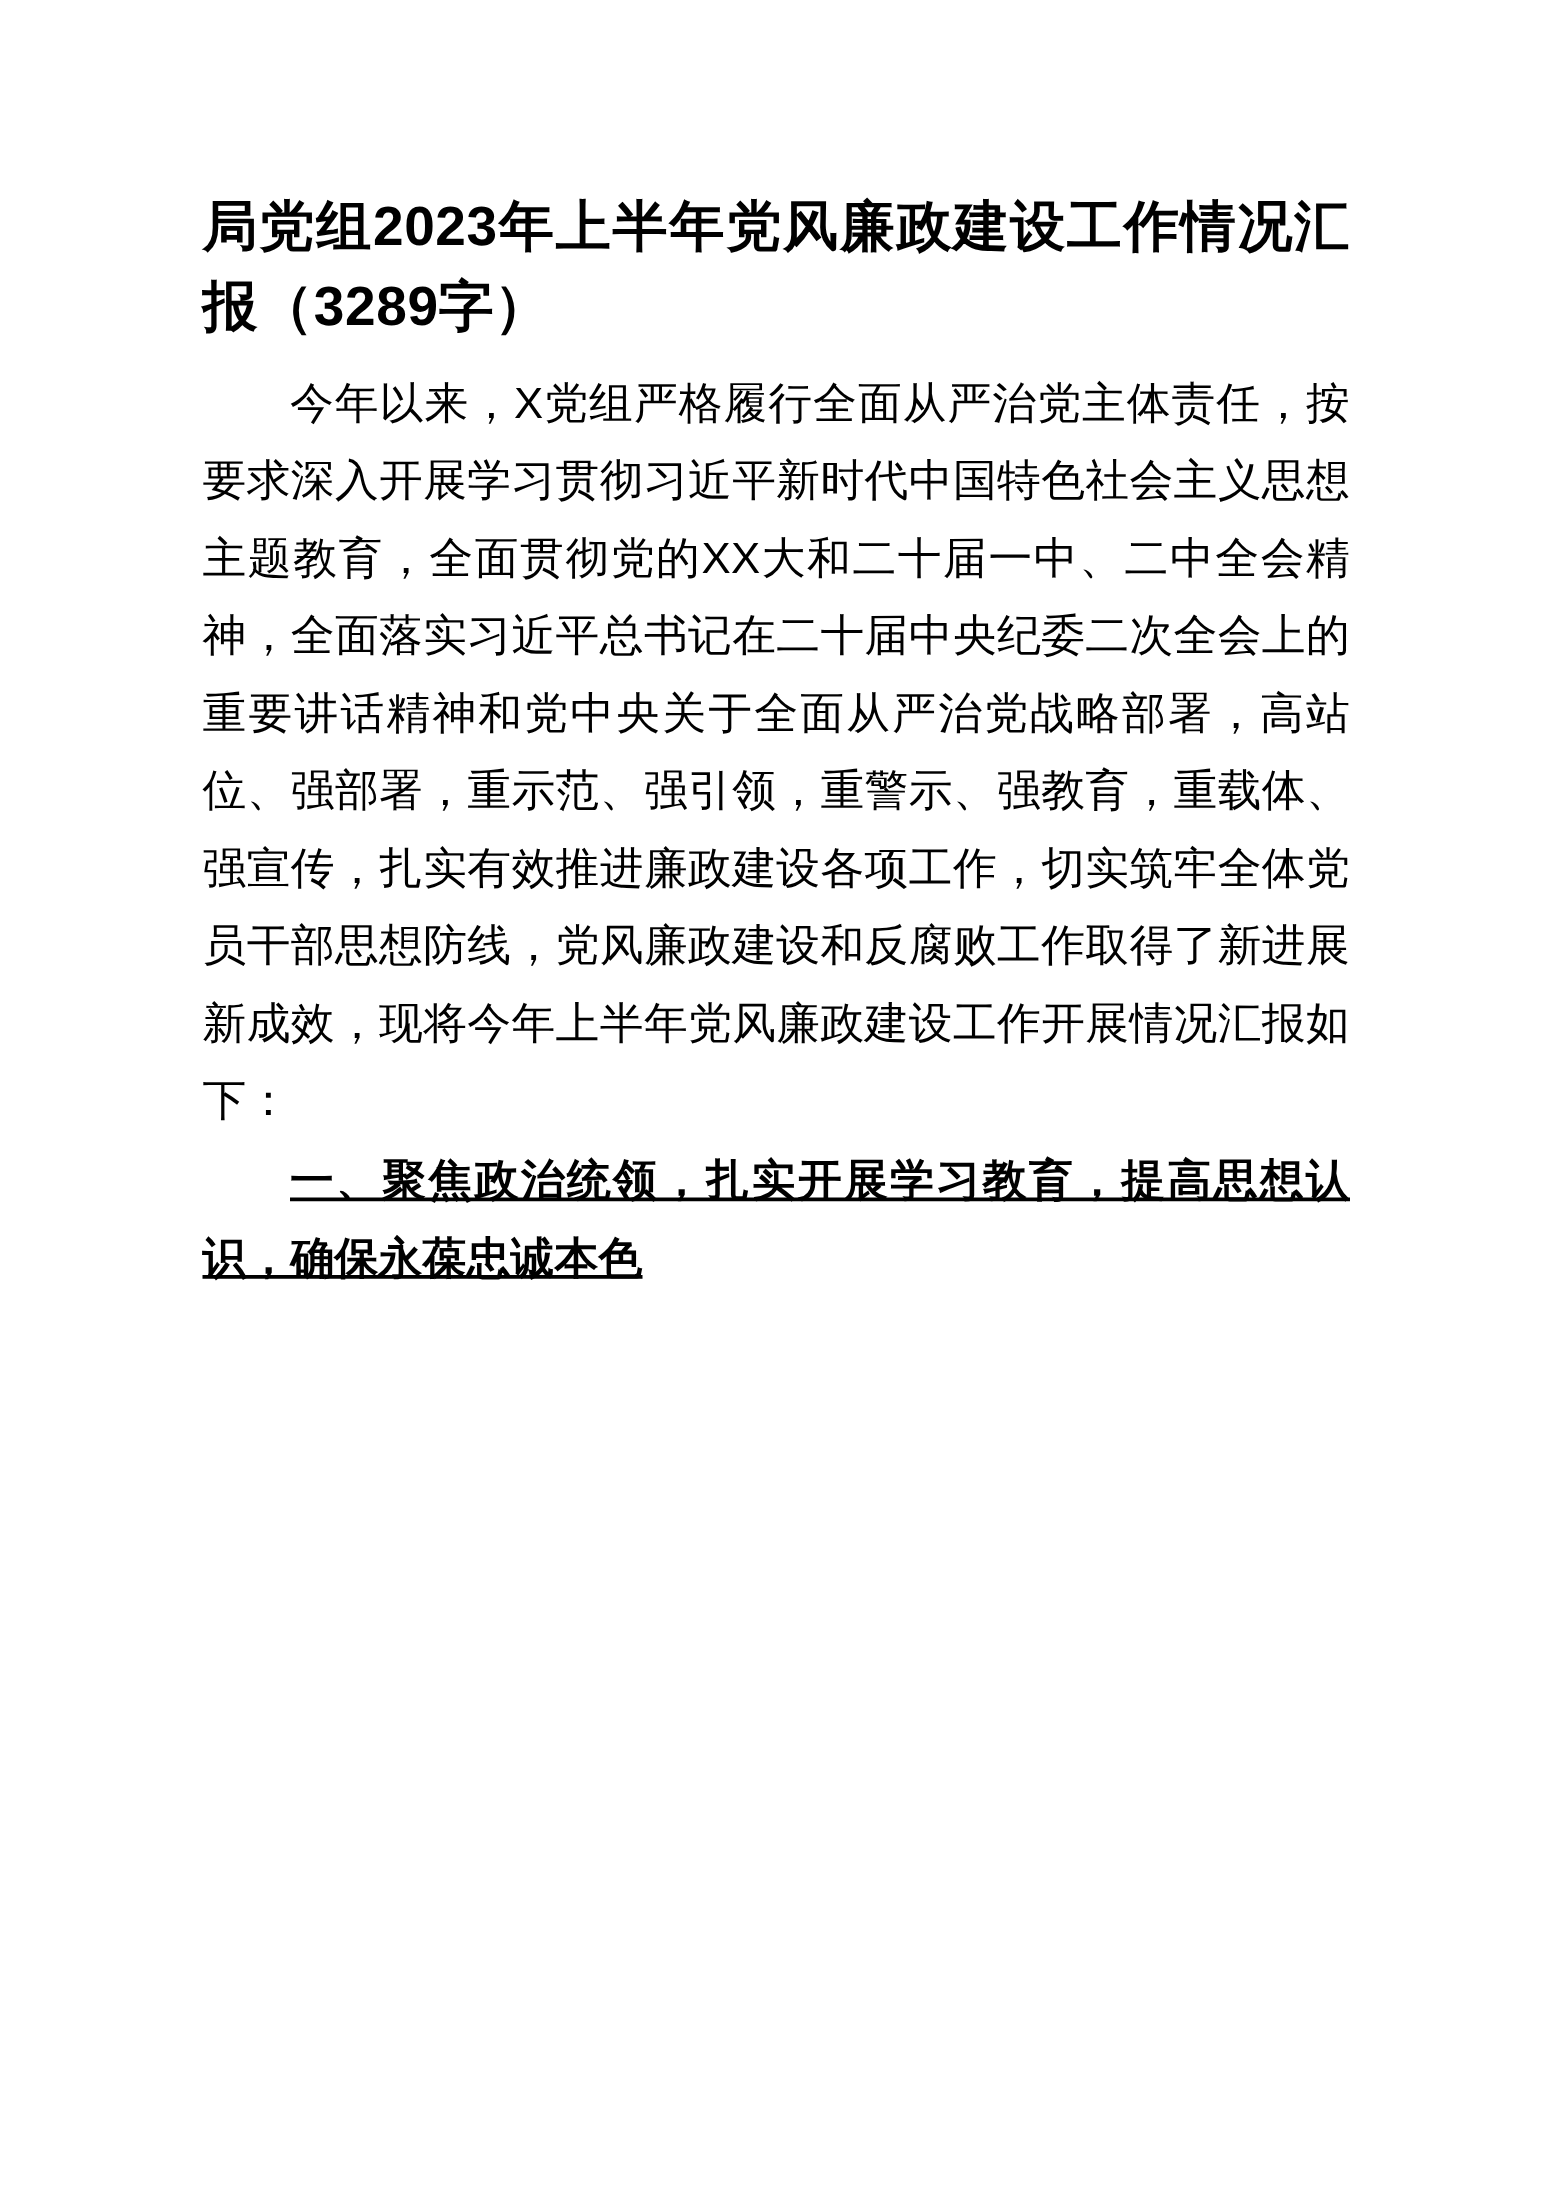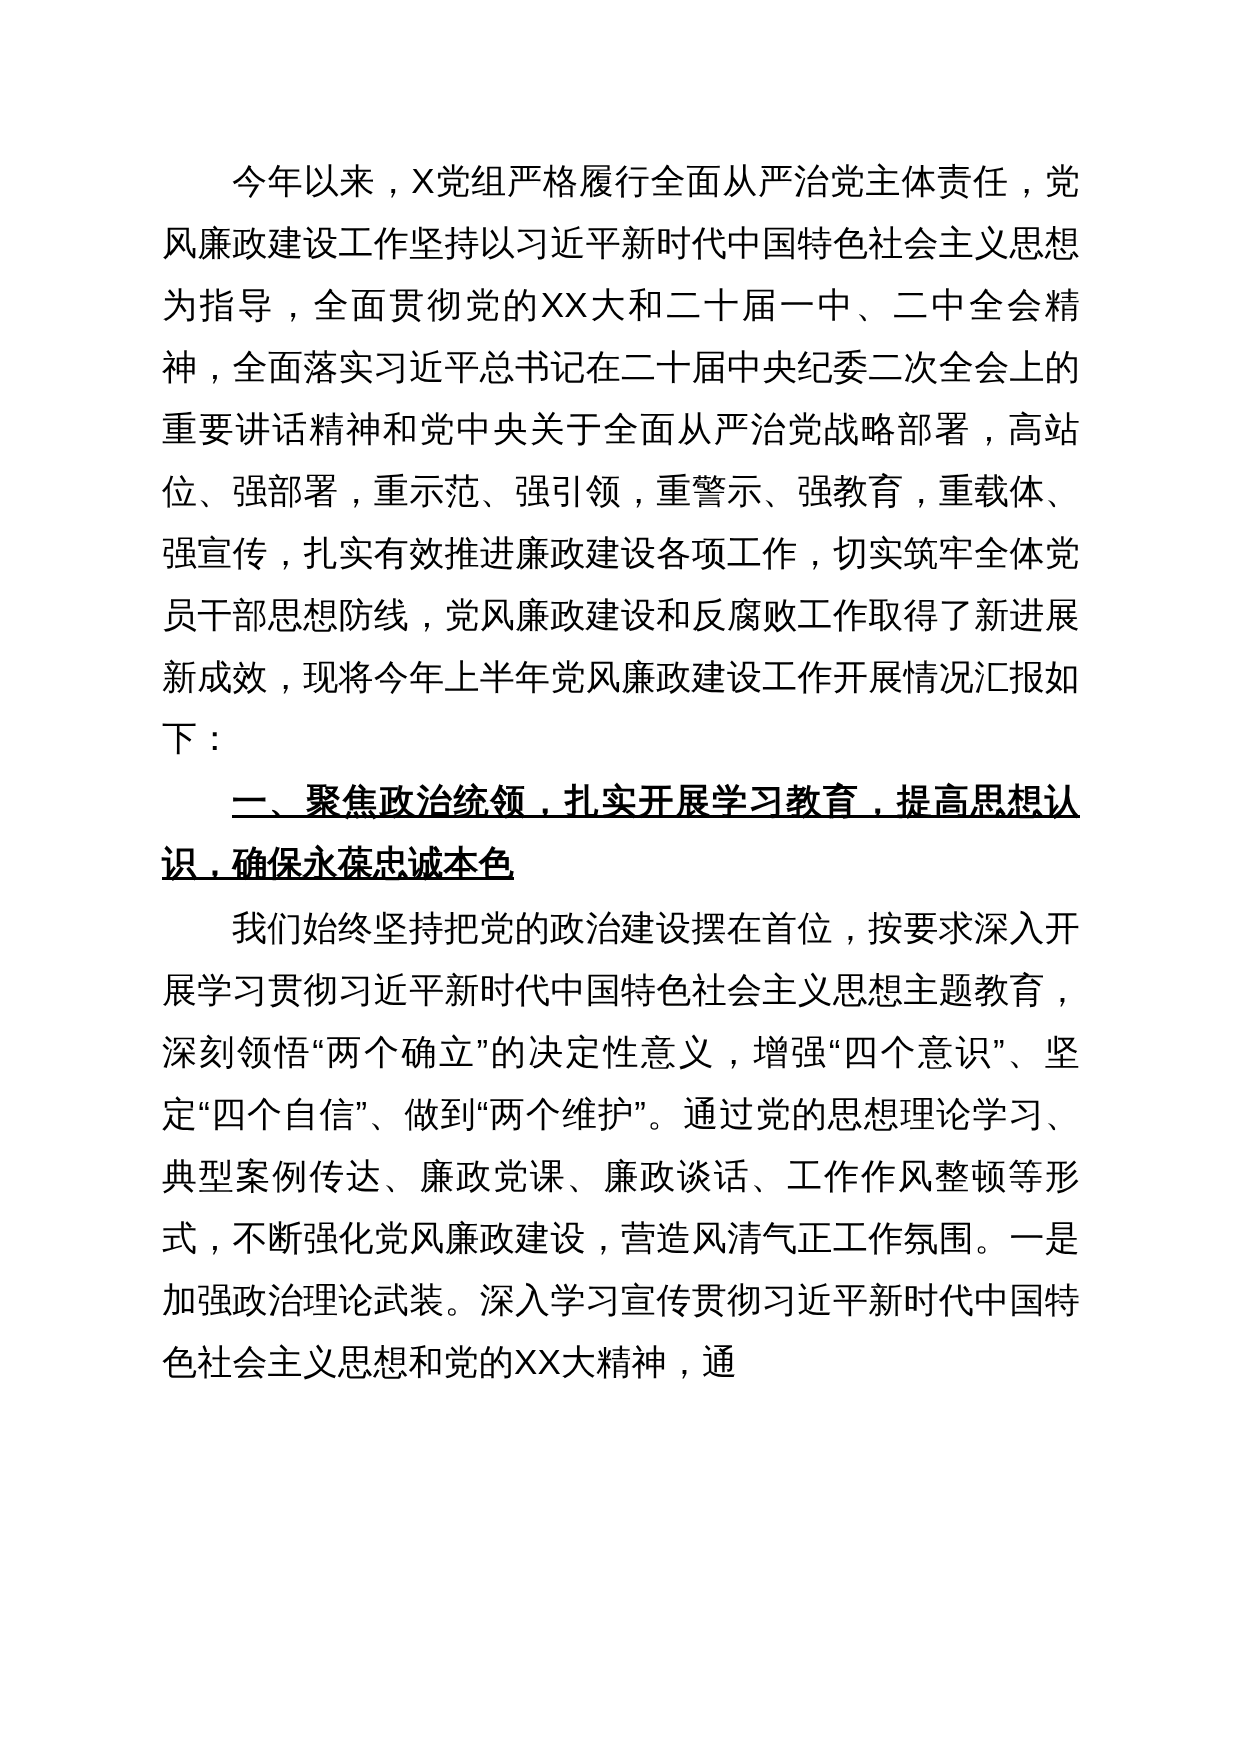--- a/index.html
+++ b/index.html
@@ -60,20 +60,20 @@
     letter-spacing: 0.2px;
     color: #000000;
     text-decoration: underline;
   }
 </style>
 </head>
 <body>
 
 <div class="page">
 
+  <h1 class="doc-title">局党组2023年上半年党风廉政建设工作情况汇报（3289字）</h1>
 
-  <p class="body-para">今年以来，X党组严格履行全面从严治党主体责任，党风廉政建设工作坚持以习近平新时代中国特色社会主义思想为指导，全面贯彻党的XX大和二十届一中、二中全会精神，全面落实习近平总书记在二十届中央纪委二次全会上的重要讲话精神和党中央关于全面从严治党战略部署，高站位、强部署，重示范、强引领，重警示、强教育，重载体、强宣传，扎实有效推进廉政建设各项工作，切实筑牢全体党员干部思想防线，党风廉政建设和反腐败工作取得了新进展新成效，现将今年上半年党风廉政建设工作开展情况汇报如下：</p>
+  <p class="body-para">今年以来，X党组严格履行全面从严治党主体责任，按要求深入开展学习贯彻习近平新时代中国特色社会主义思想主题教育，全面贯彻党的XX大和二十届一中、二中全会精神，全面落实习近平总书记在二十届中央纪委二次全会上的重要讲话精神和党中央关于全面从严治党战略部署，高站位、强部署，重示范、强引领，重警示、强教育，重载体、强宣传，扎实有效推进廉政建设各项工作，切实筑牢全体党员干部思想防线，党风廉政建设和反腐败工作取得了新进展新成效，现将今年上半年党风廉政建设工作开展情况汇报如下：</p>
 
   <p class="section-heading">一、聚焦政治统领，扎实开展学习教育，提高思想认识，确保永葆忠诚本色</p>
 
-  <p class="body-para">我们始终坚持把党的政治建设摆在首位，按要求深入开展学习贯彻习近平新时代中国特色社会主义思想主题教育，深刻领悟“两个确立”的决定性意义，增强“四个意识”、坚定“四个自信”、做到“两个维护”。通过党的思想理论学习、典型案例传达、廉政党课、廉政谈话、工作作风整顿等形式，不断强化党风廉政建设，营造风清气正工作氛围。一是加强政治理论武装。深入学习宣传贯彻习近平新时代中国特色社会主义思想和党的XX大精神，通</p>
 
 </div>
 
 </body></html>

